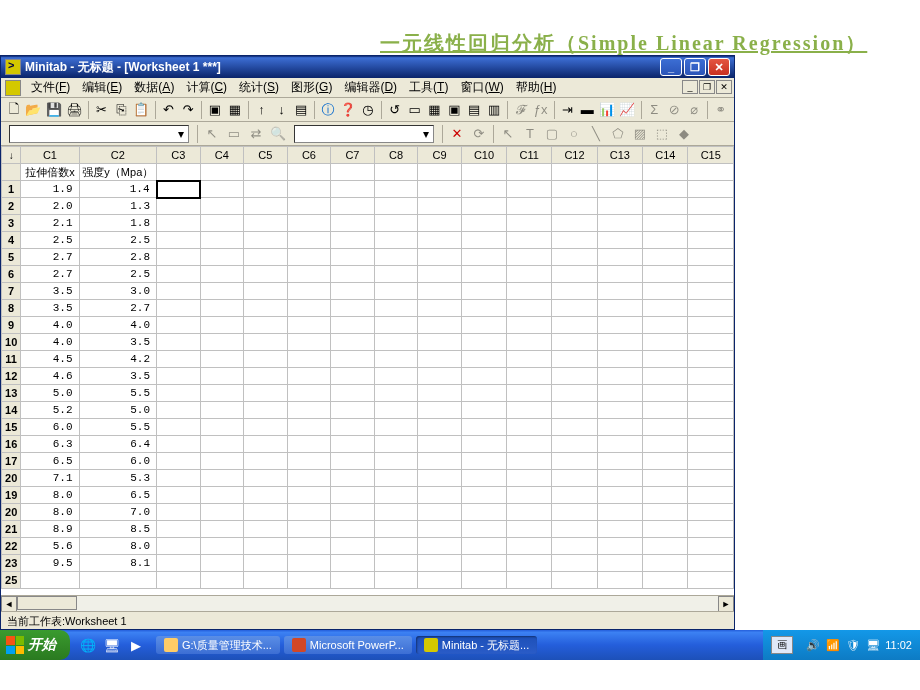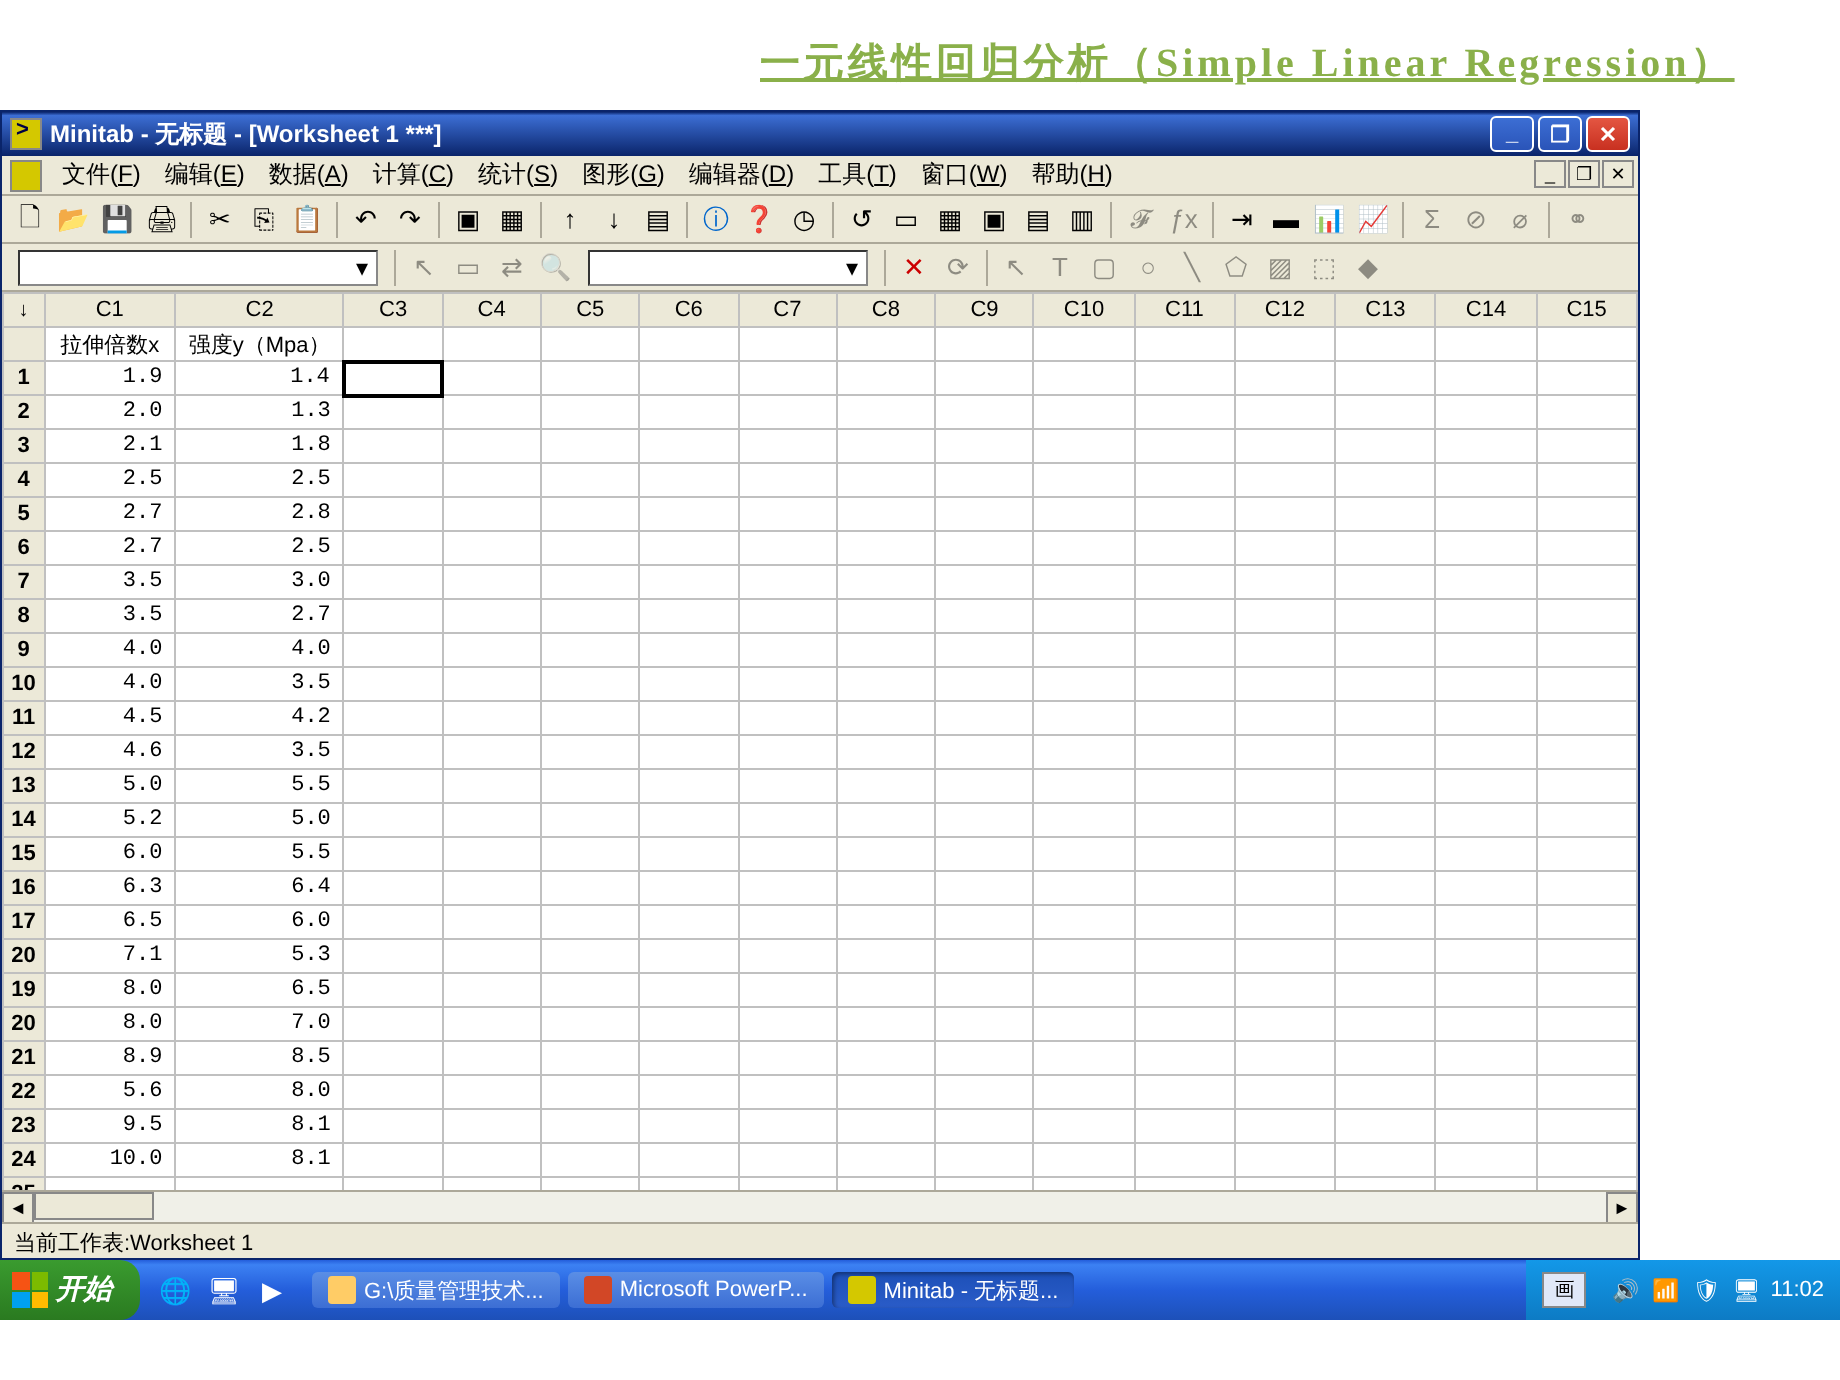--- a/index.html
+++ b/index.html
@@ -1,19 +1,19 @@
 <!DOCTYPE html>
 <html><head>
 <meta charset="utf-8">
 <style>
 * { margin: 0; padding: 0; box-sizing: border-box; }
 body { font-family: "SimSun", Arial, sans-serif; font-size: 12px; width: 920px; height: 690px; overflow: hidden; background: #fff; }
-.page-header { height: 55px; background: #fff; padding: 18px 80px 0 380px; text-align: right; }
+.page-header { height: 55px; background: #fff; padding: 30px 80px 0 380px; text-align: right; }
 .page-header h1 { font-family: "SimSun", serif; font-size: 20px; font-weight: bold; color: #8ab04a; text-decoration: underline; letter-spacing: 2px; white-space: nowrap; }
-.app-window { width: 820px; height: 575px; display: flex; flex-direction: column; border: 1px solid #0a246a; }
+.app-window { width: 735px; height: 575px; display: flex; flex-direction: column; border: 1px solid #0a246a; }
 .titlebar { height: 22px; background: linear-gradient(to bottom, #0a246a, #3c6ed4 8%, #0a246a); display: flex; align-items: center; padding: 0 4px; color: #fff; }
 .titlebar .logo { width: 16px; height: 16px; background: #d4c800; border: 1px solid #888; margin-right: 4px; position: relative; }
 .titlebar .logo::after { content: ">"; color: #004; font-weight: bold; position: absolute; left: 2px; top: -1px; font-size: 11px; }
 .titlebar .title { flex: 1; font-weight: bold; font-size: 12px; }
 .winbtn { width: 22px; height: 18px; margin-left: 2px; background: linear-gradient(#3c6ed4, #2a54b8); border: 1px solid #fff; border-radius: 3px; display: flex; align-items: center; justify-content: center; color: #fff; font-weight: bold; font-size: 11px; cursor: pointer; }
 .winbtn.close { background: linear-gradient(#e45642, #c83020); }
 .menubar { height: 20px; background: #ece9d8; display: flex; align-items: center; padding: 0 4px; border-bottom: 1px solid #aca899; position: relative; }
 .menubar .logo { width: 16px; height: 16px; background: #d4c800; border: 1px solid #888; margin-right: 4px; }
 .menubar .menu-item { padding: 2px 6px; cursor: pointer; }
 .menubar .underline { text-decoration: underline; }
@@ -613,38 +613,20 @@
             <td class="data"></td>
             <td class="data"></td>
             <td class="data"></td>
             <td class="data"></td>
             <td class="data"></td>
             <td class="data"></td>
             <td class="data"></td>
             <td class="data"></td>
           </tr>
           <tr>
-            <th class="rowhead">24</th>
-            <td class="data">10.0</td>
-            <td class="data">8.1</td>
-            <td class="data"></td>
-            <td class="data"></td>
-            <td class="data"></td>
-            <td class="data"></td>
-            <td class="data"></td>
-            <td class="data"></td>
-            <td class="data"></td>
-            <td class="data"></td>
-            <td class="data"></td>
-            <td class="data"></td>
-            <td class="data"></td>
-            <td class="data"></td>
-            <td class="data"></td>
-          </tr>
-          <tr>
             <th class="rowhead">25</th>
             <td class="data"></td>
             <td class="data"></td>
             <td class="data"></td>
             <td class="data"></td>
             <td class="data"></td>
             <td class="data"></td>
             <td class="data"></td>
             <td class="data"></td>
             <td class="data"></td>

